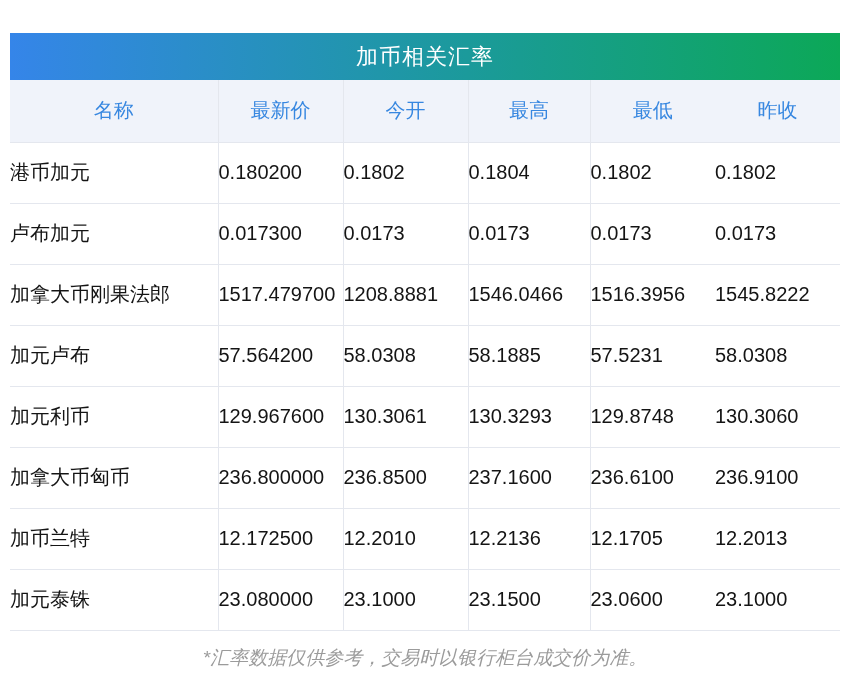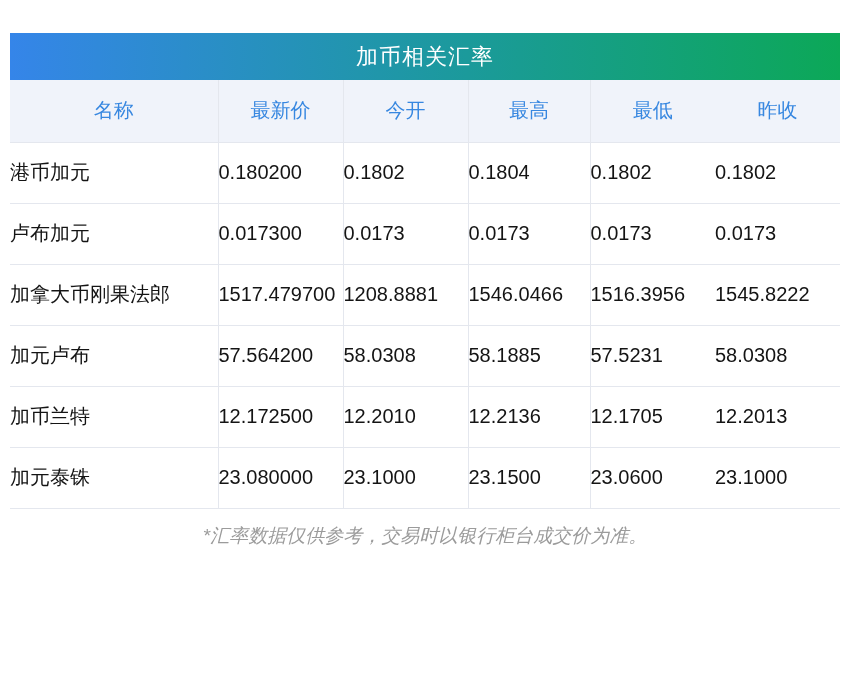--- a/index.html
+++ b/index.html
@@ -161,20 +161,36 @@
       </tr>
       <tr>
         <td class="vline">加元卢布</td>
         <td class="vline">57.564200</td>
         <td class="vline">58.0308</td>
         <td class="vline">58.1885</td>
         <td>57.5231</td>
         <td>58.0308</td>
       </tr>
       <tr>
+        <td class="vline">加元利币</td>
+        <td class="vline">129.967600</td>
+        <td class="vline">130.3061</td>
+        <td class="vline">130.3293</td>
+        <td>129.8748</td>
+        <td>130.3060</td>
+      </tr>
+      <tr>
+        <td class="vline">加拿大币匈币</td>
+        <td class="vline">236.800000</td>
+        <td class="vline">236.8500</td>
+        <td class="vline">237.1600</td>
+        <td>236.6100</td>
+        <td>236.9100</td>
+      </tr>
+      <tr>
         <td class="vline">加币兰特</td>
         <td class="vline">12.172500</td>
         <td class="vline">12.2010</td>
         <td class="vline">12.2136</td>
         <td>12.1705</td>
         <td>12.2013</td>
       </tr>
       <tr>
         <td class="vline">加元泰铢</td>
         <td class="vline">23.080000</td>

